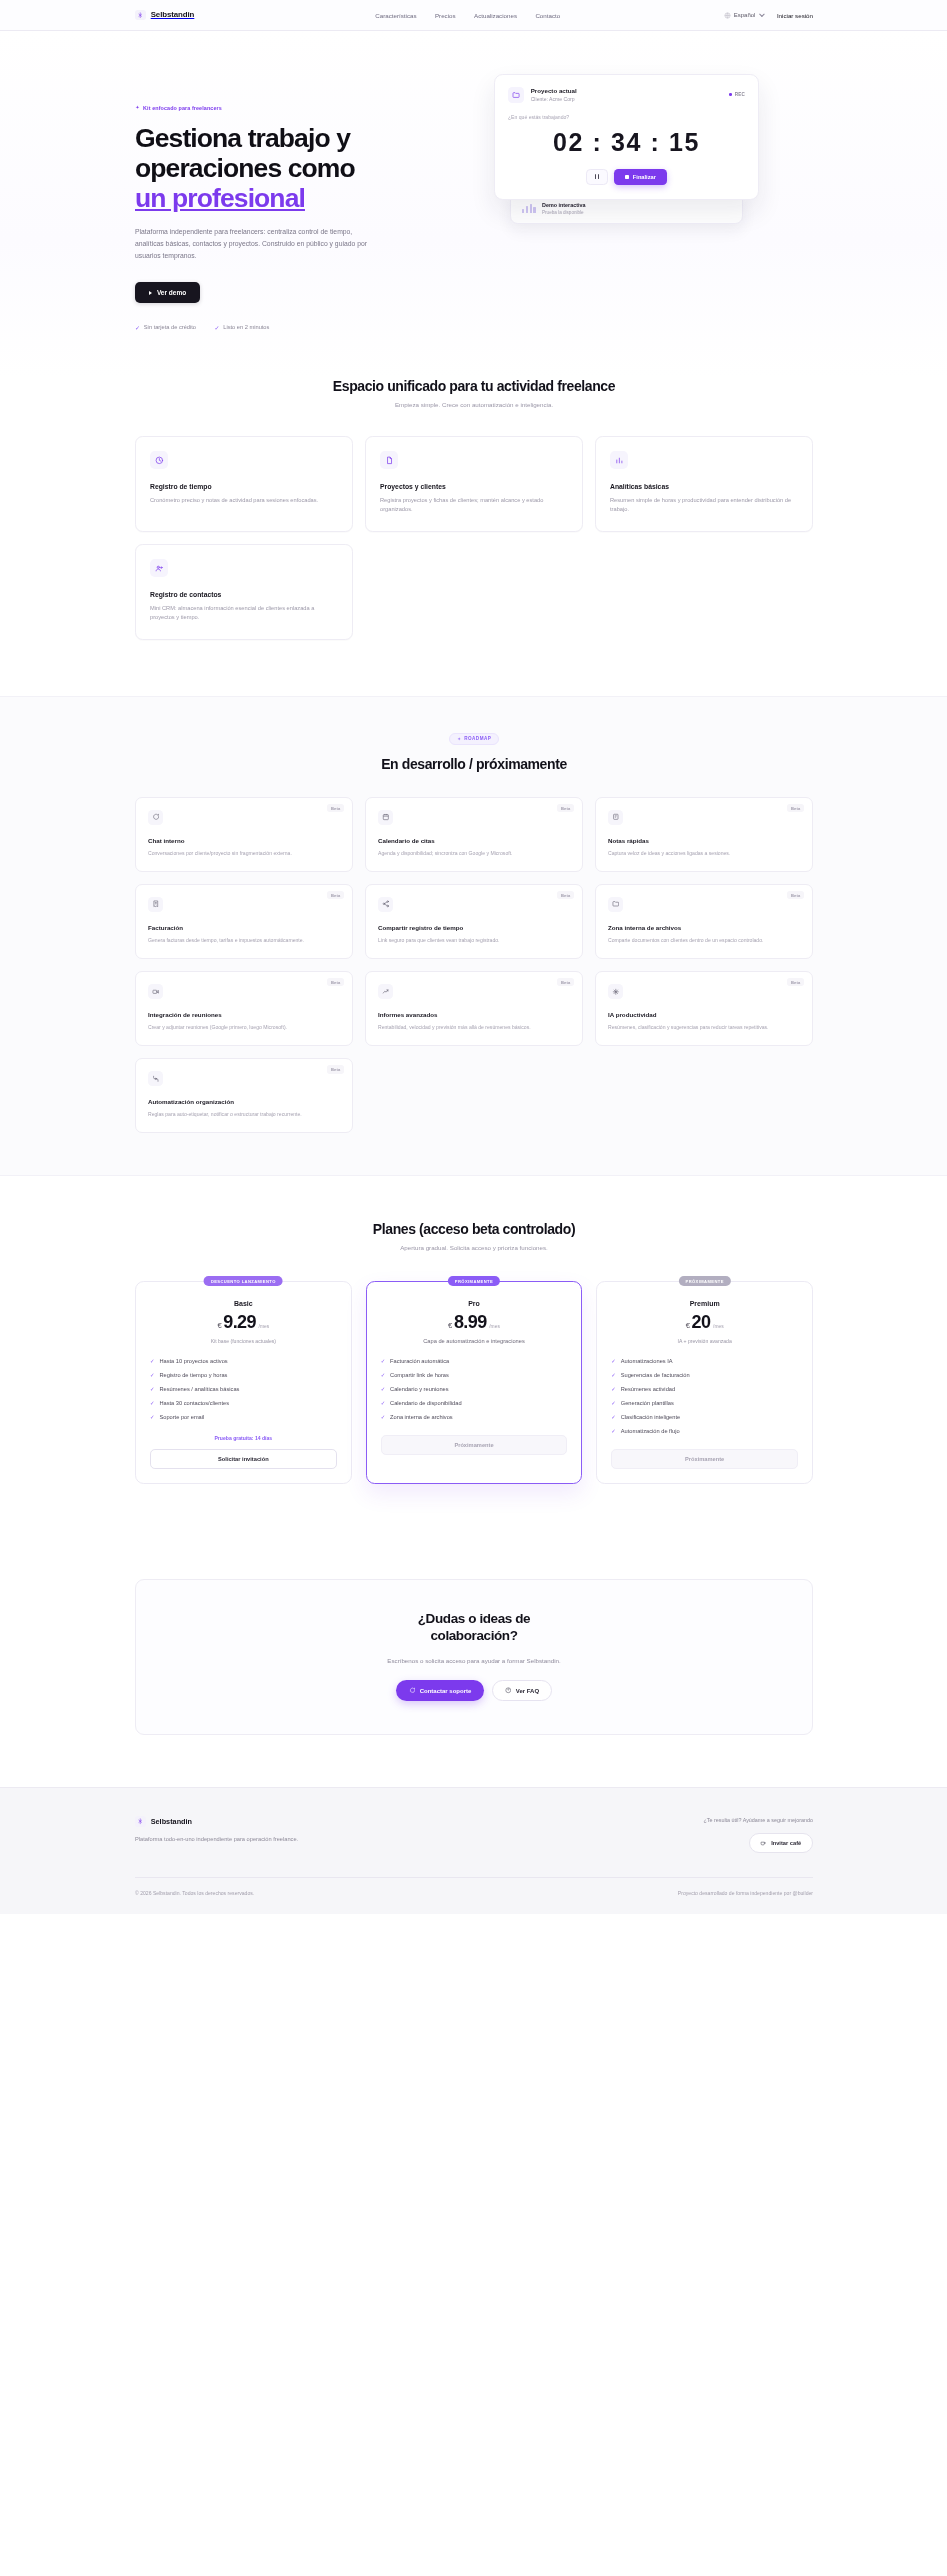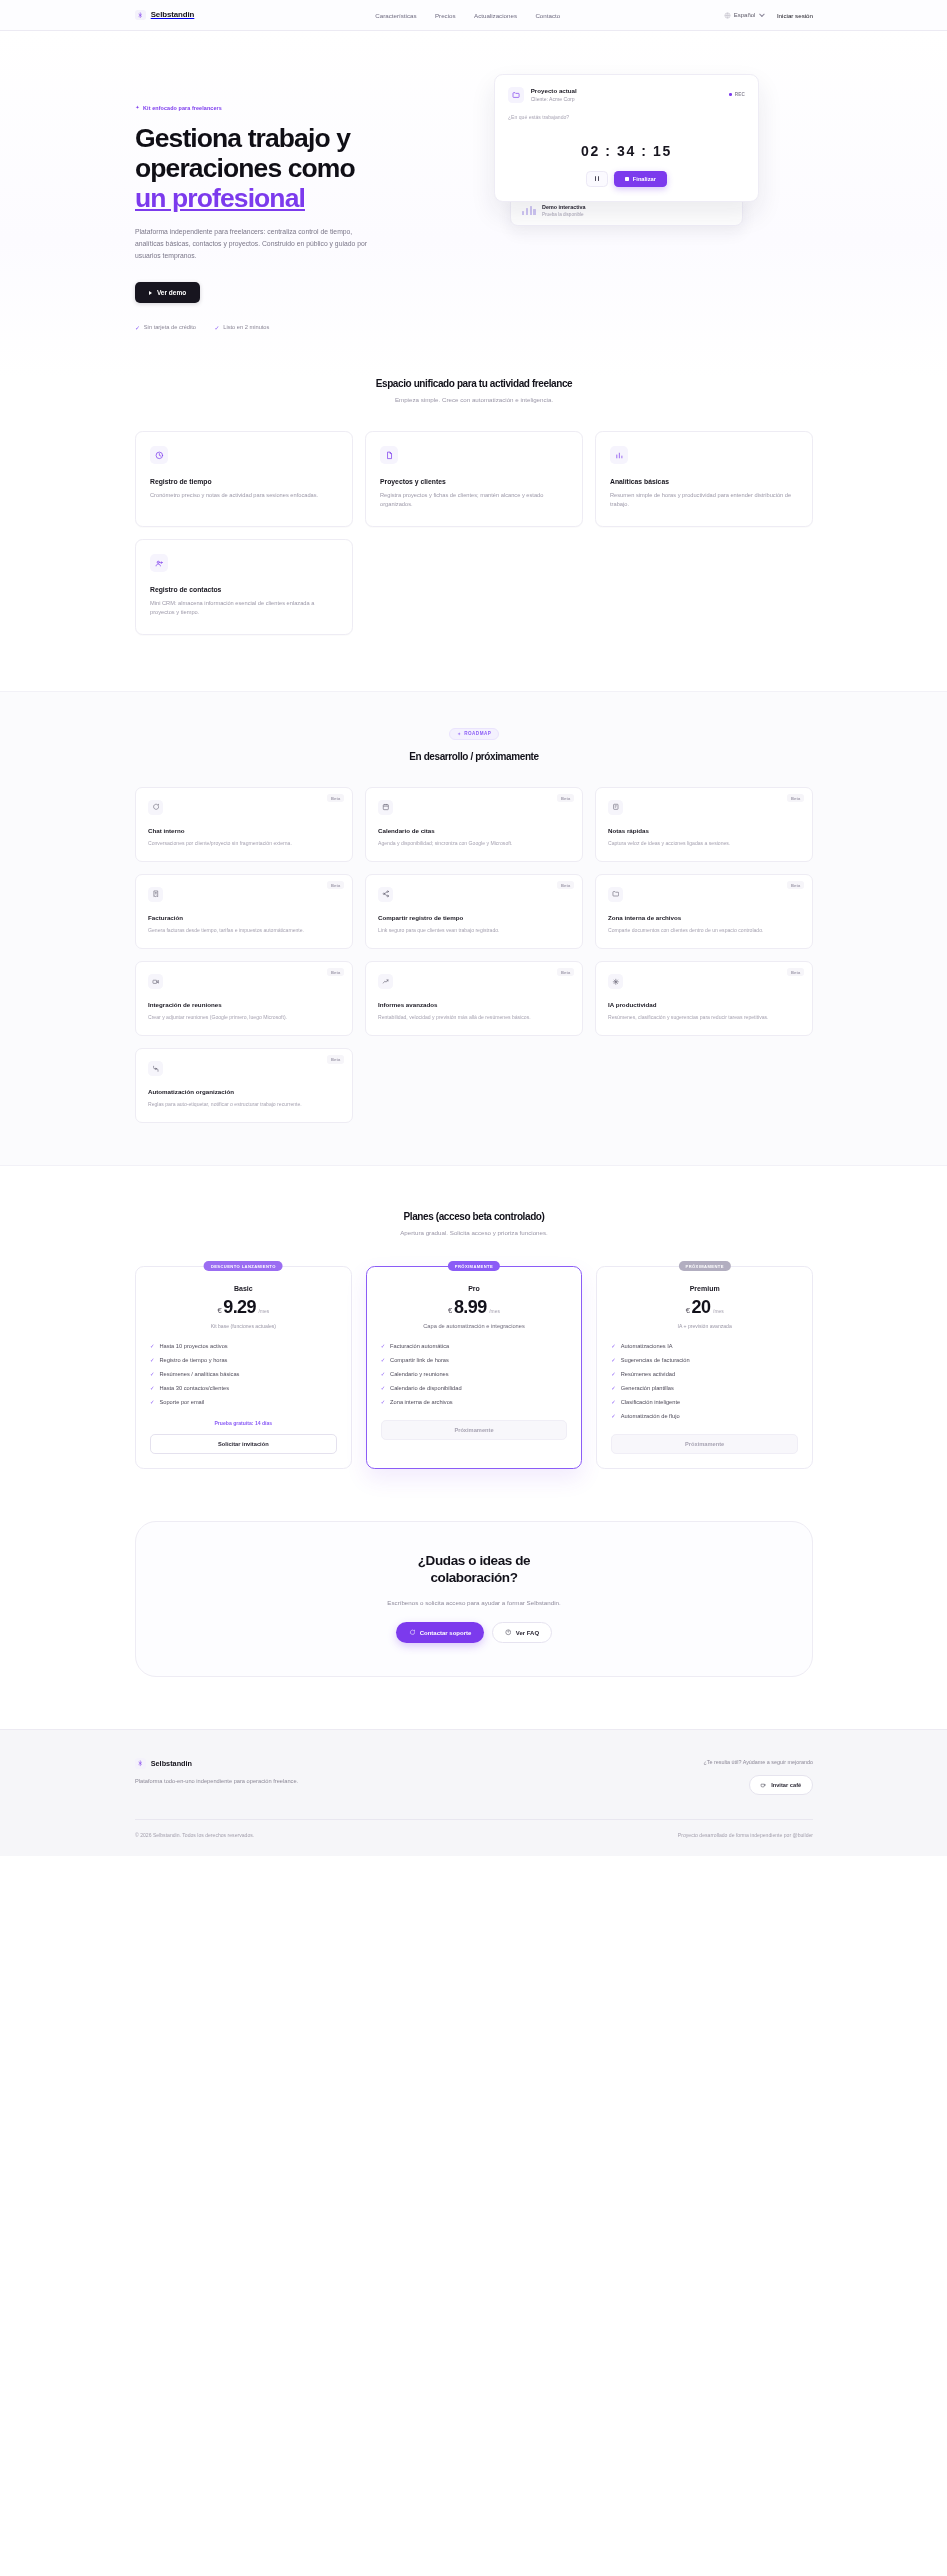--- a/index.html
+++ b/index.html
@@ -96,22 +96,22 @@
   }
   .tc-title { font-size: 6.2px; font-weight: 700; color: #1b1923; }
   .tc-client { font-size: 5.1px; color: #9b97a8; margin-top: 1.6px; }
   .rec-badge {
     margin-left: auto; display: inline-flex; align-items: center; gap: 2.7px;
     font-size: 4.6px; color: #8d8a99; font-weight: 600; letter-spacing: 0.2px;
   }
   .rec-dot { width: 2.7px; height: 2.7px; border-radius: 50%; background: #7c3aed; }
   .tc-q { margin-top: 10.8px; font-size: 5.1px; color: #a9a5b5; }
   .tc-time {
-    margin-top: 23px; text-align: center;
-    font-size: 14px; font-weight: 700; letter-spacing: 1.6px; color: #17151f;
+    margin-top: 8px; text-align: center;
+    font-size: 25px; font-weight: 700; letter-spacing: 1.6px; color: #17151f;
     font-family: "Liberation Sans", sans-serif;
   }
   .tc-actions { margin-top: 12px; display: flex; justify-content: center; gap: 6.5px; }
   .btn-pause {
     width: 21.7px; height: 16.2px; border-radius: 4.3px; border: 0.5px solid #ece9f6;
     background: #fbfaff; display: flex; align-items: center; justify-content: center; cursor: pointer;
   }
   .pause-bars { display: flex; gap: 1.6px; }
   .pause-bars i { width: 1.4px; height: 5.4px; background: #4b4857; display: block; border-radius: 0.5px; }
   .btn-finish {
@@ -129,21 +129,21 @@
     padding: 8.7px 10.8px; display: flex; align-items: center; gap: 6.5px;
   }
   .bars { display: flex; align-items: flex-end; gap: 1.6px; height: 8.7px; }
   .bars i { width: 2.2px; background: #cfc6f3; border-radius: 0.5px; display: block; }
   .demo-title { font-size: 5.4px; font-weight: 700; color: #25222e; }
   .demo-sub { font-size: 4.6px; color: #a7a3b3; margin-top: 1.6px; }
 
   
   .section { padding: 0 135px; }
   .sec-head { text-align: center; }
-  .sec-title { font-size: 10px; font-weight: 700; letter-spacing: -0.4px; color: #12111a; }
+  .sec-title { font-size: 14px; font-weight: 700; letter-spacing: -0.4px; color: #12111a; }
   .sec-sub { margin-top: 7px; font-size: 6.2px; color: #9a96a7; }
 
   .features { margin-top: 28px; display: grid; grid-template-columns: repeat(3, 1fr); gap: 12px; }
   .card {
     background: #fff; border: 0.5px solid #eeecf4; border-radius: 7.6px;
     padding: 14px 14px 16.2px 14px; min-height: 79px;
     box-shadow: 0 0.5px 1.1px rgba(30,25,60,.02);
   }
   .card-icon {
     width: 18.4px; height: 18.4px; border-radius: 4.9px; background: #f6f4fd;
@@ -213,22 +213,22 @@
   }
   .btn-muted {
     margin-top: 14px; width: 100%; display: block; text-align: center;
     border: 0.5px solid #f0eef6; background: #f8f7fb; color: #a8a4b3;
     border-radius: 4.9px; font-size: 5.7px; font-weight: 600; padding: 6px 0; cursor: not-allowed;
   }
 
   
   .cta-wrap { padding: 52px 135px 0 135px; }
   .cta-box {
-    border: 0.5px solid #eeecf4; border-radius: 21px; background: #fdfdff;
-    padding: 31px 21.7px 32.5px 21.7px; text-align: center;
+    border: 0.5px solid #eeecf4; border-radius: 9px; background: #fdfdff;
+    padding: 31px 21.7px 32.5px 21.7px; text-align: center; margin-top: 43px;
   }
   .cta-title { font-size: 13.5px; font-weight: 700; letter-spacing: -0.4px; line-height: 1.25; color: #12111a; }
   .cta-sub { margin-top: 12px; font-size: 6.2px; color: #8f8b9c; }
   .cta-actions { margin-top: 16.2px; display: flex; gap: 7.6px; justify-content: center; }
   .btn-purple {
     display: inline-flex; align-items: center; gap: 4.3px;
     background: #7c3aed; color: #fff; border: none; border-radius: 541px;
     font-size: 6px; font-weight: 600; padding: 6.5px 13px; cursor: pointer;
     box-shadow: 0 3.2px 8.7px rgba(124,58,237,.28);
   }

